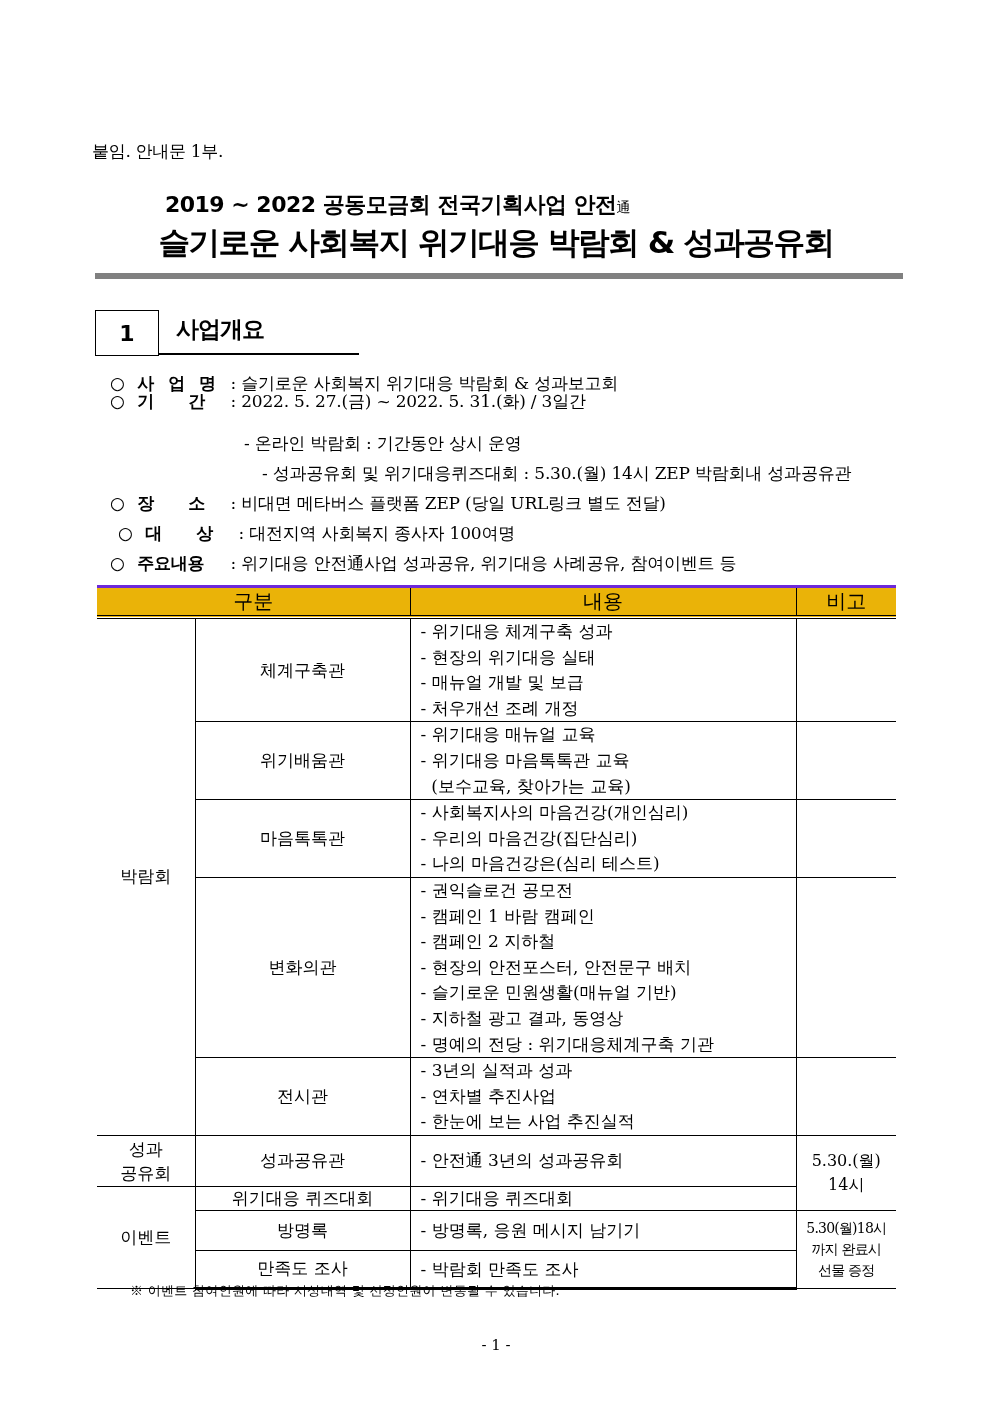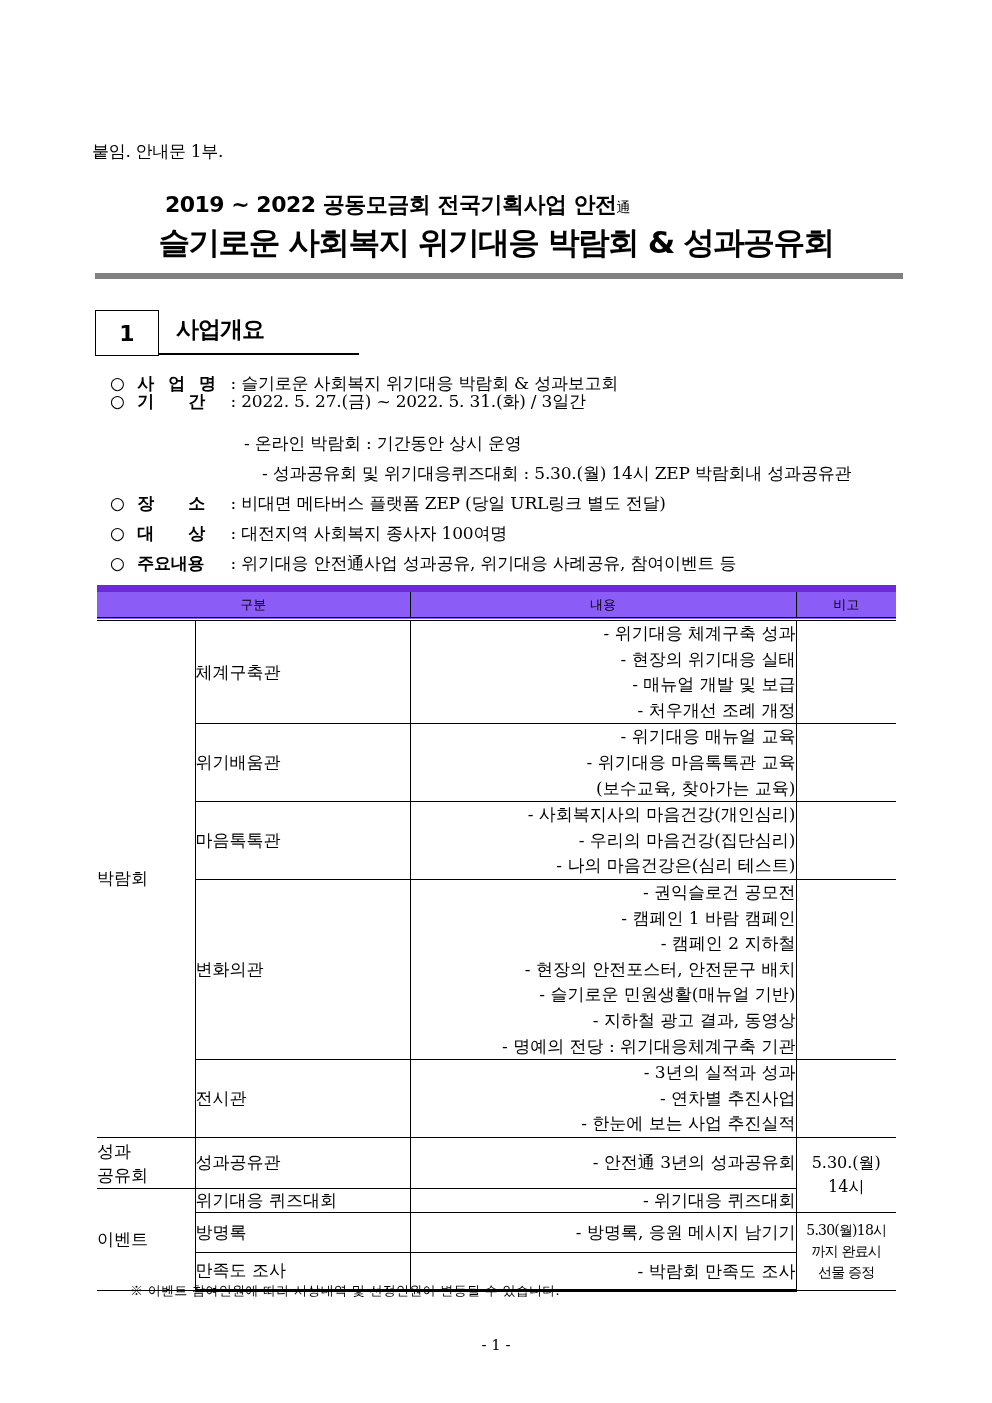--- a/index.html
+++ b/index.html
@@ -23,28 +23,28 @@
   .sec-underline { left: 158px; top: 353px; width: 201px; height: 1.5px; background: #000; }
   .ov { left: 110px; font-size: 17px; white-space: nowrap; letter-spacing: -0.2px; }
   .ov .circ { display: inline-block; width: 22px; font-family: "DejaVu Sans", sans-serif; }
   .ov .lbl { font-weight: bold; display: inline-block; }
   .sub { font-size: 17px; white-space: nowrap; letter-spacing: -0.2px; margin-left: 26px; }
   table.main { position: absolute; left: 97px; top: 585px; width: 799px; border-collapse: collapse;
                font-size: 17px; table-layout: fixed; }
   table.main td, table.main th { border: 1px solid #000; padding: 0; vertical-align: middle; }
   table.main tr > :first-child { border-left: none; }
   table.main tr > :last-child { border-right: none; }
-  table.main thead th { background: #8b5cf6; font-weight: normal; font-size: 13px;
+  table.main thead th { background: #eab308; font-weight: normal; font-size: 20px;
                         font-family: "DejaVu Sans", "Liberation Sans", sans-serif; height: 25px;
-                        border-top: 7px solid #6d28d9; border-bottom: 4px double #000; text-align: center; }
+                        border-top: 3px solid #6d28d9; border-bottom: 4px double #000; text-align: center; }
   table.main tbody tr:last-child td { border-bottom: 3px solid #000; }
-  .cat { }
-  .hall { }
+  .cat { text-align: center; }
+  .hall { text-align: center; }
   .content { padding-left: 10px !important; line-height: 25.6px; }
-  .content div { white-space: nowrap; text-align: right; }
+  .content div { white-space: nowrap; }
   .note { text-align: center; line-height: 24px; font-size: 16px; }
   .note-small { text-align: center; font-size: 14px; line-height: 21px; letter-spacing: -0.8px; }
   .footnote { left: 130px; top: 1282px; font-size: 13px; letter-spacing: 0.3px; }
   .pageno { left: 0; width: 992px; text-align: center; top: 1336px; font-size: 15px; }
 </style>
 </head>
 <body>
 
 <div class="abs attach">붙임. 안내문 1부.</div>
 
@@ -73,21 +73,21 @@
   <span>2022. 5. 27.(금) ~ 2022. 5. 31.(화) / 3일간</span>
 </div>
 <div class="abs sub" style="left:218px;top:432px;">- 온라인 박람회 : 기간동안 상시 운영</div>
 <div class="abs sub" style="left:236px;top:462px;">- 성과공유회 및 위기대응퀴즈대회 : 5.30.(월) 14시 ZEP 박람회내 성과공유관</div>
 <div class="abs ov" style="top:492px;">
   <span class="circ">○</span>
   <span class="lbl" style="width:88px;white-space:pre;">장      소</span>
   <span>:</span>
   <span>비대면 메타버스 플랫폼 ZEP (당일 URL링크 별도 전달)</span>
 </div>
-<div class="abs ov" style="top:522px;">
+<div class="abs ov" style="top:522px;margin-left:8px;">
   <span class="circ">○</span>
   <span class="lbl" style="width:88px;white-space:pre;">대      상</span>
   <span>:</span>
   <span>대전지역 사회복지 종사자 100여명</span>
 </div>
 <div class="abs ov" style="top:552px;">
   <span class="circ">○</span>
   <span class="lbl" style="width:88px;">주요내용</span>
   <span>:</span>
   <span>위기대응 안전通사업 성과공유, 위기대응 사례공유, 참여이벤트 등</span>

